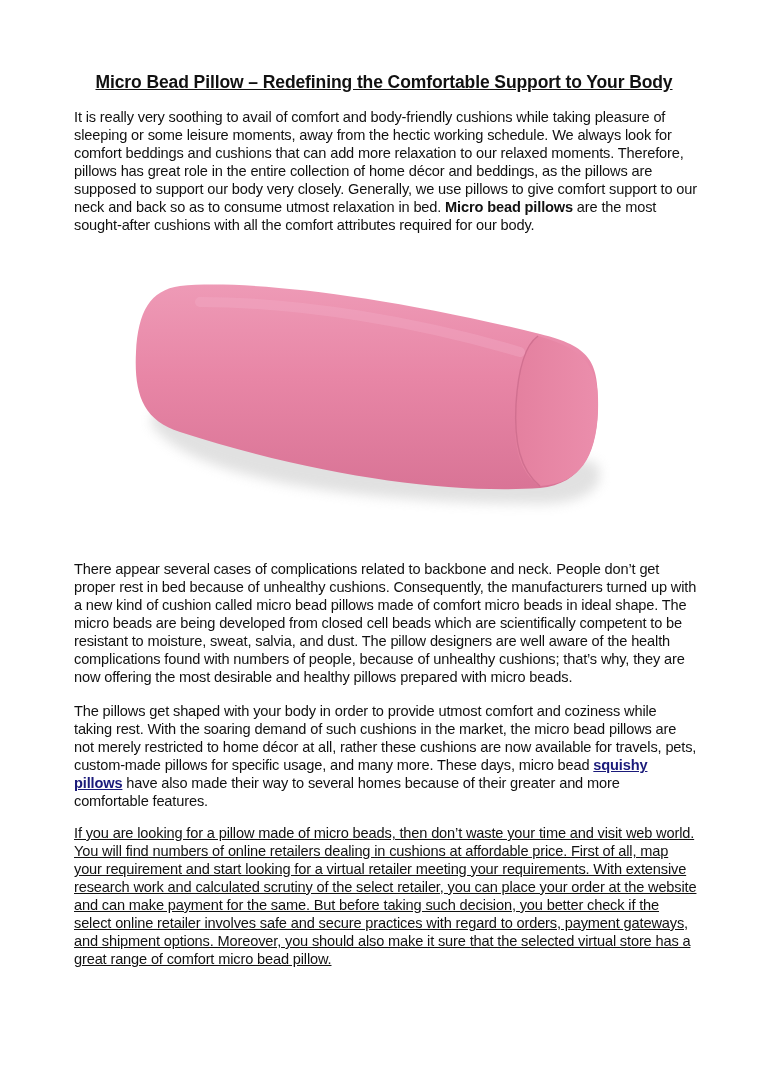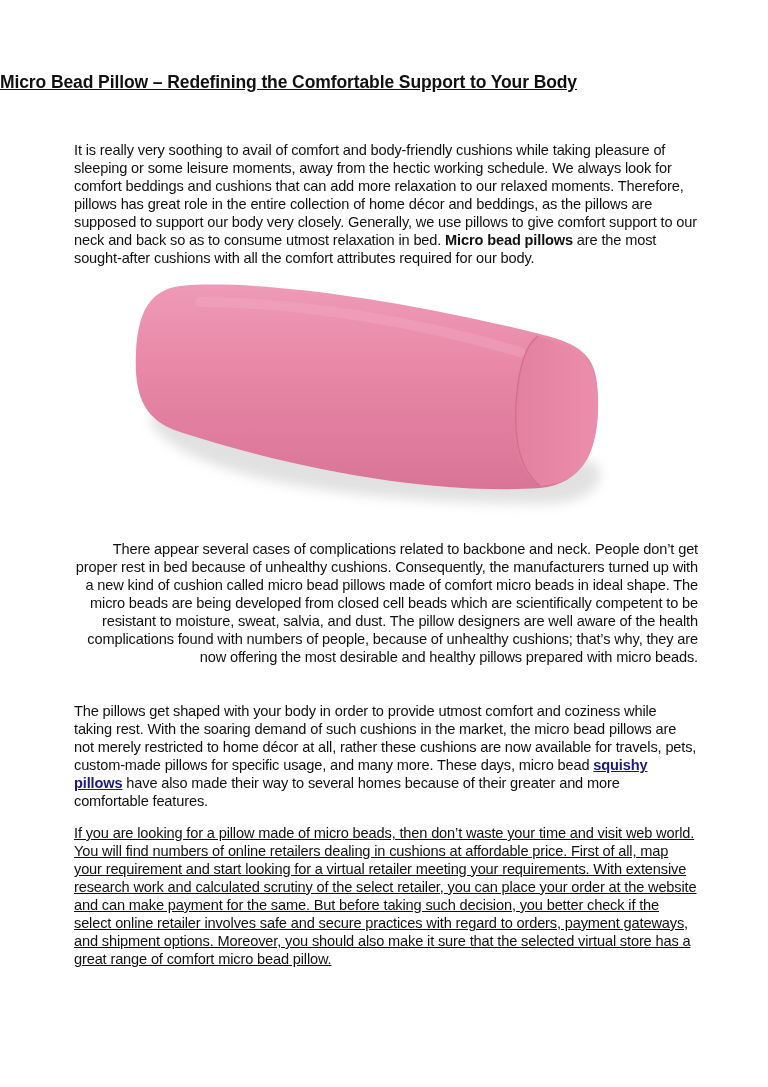--- a/index.html
+++ b/index.html
@@ -1,24 +1,24 @@
 <!DOCTYPE html>
 <html><head>
 <meta charset="utf-8">
 <style>
   html, body { margin: 0; padding: 0; background: #ffffff; }
   body { width: 768px; height: 1087px; position: relative; overflow: hidden;
          font-family: "Liberation Sans", sans-serif; color: #111111; }
   .page { position: absolute; left: 0; top: 0; width: 768px; height: 1087px; background: #ffffff; }
-  .title { position: absolute; left: 0; top: 72px; width: 768px; text-align: left;
+  .title { position: absolute; left: 0; top: 72px; width: 768px; text-align: center;
            font-size: 17.5px; font-weight: bold; text-decoration: underline; letter-spacing: -0.1px; }
   .para { position: absolute; left: 74px; width: 624px; font-size: 14.6px; line-height: 18px;
           margin: 0; letter-spacing: -0.15px; }
-  .p1 { top: 108px; margin-top: 33px; }
-  .p2 { top: 540px; text-align: right; }
+  .p1 { top: 108px; }
+  .p2 { top: 560px; }
   .p3 { top: 702px; }
   .p4 { top: 824px; text-decoration: underline; }
   .para b { font-weight: bold; }
   .para a { color: #1a1a7a; font-weight: bold; text-decoration: underline; }
   .image-wrap { position: absolute; left: 120px; top: 272px; width: 520px; height: 248px; }
 </style>
 </head>
 <body>
 
 <div class="page">

